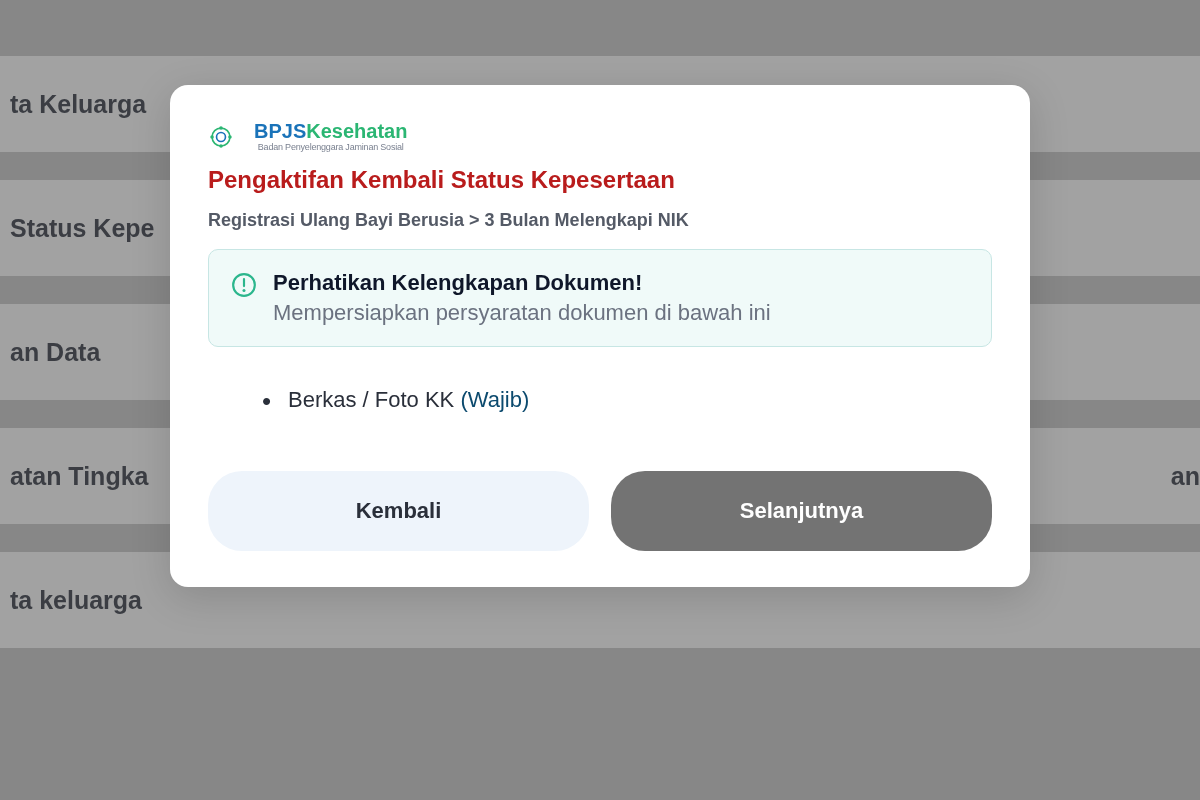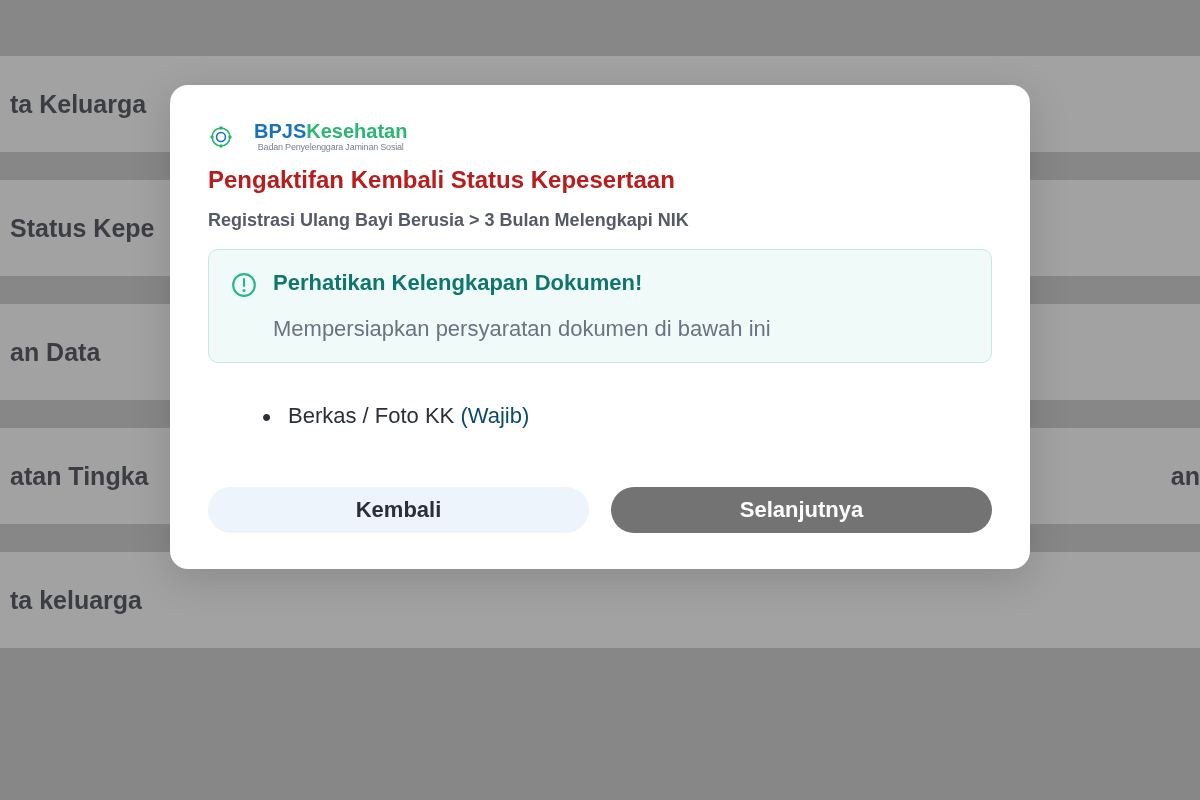--- a/index.html
+++ b/index.html
@@ -101,22 +101,22 @@
     }
     .alert-icon {
       width: 26px;
       height: 26px;
       flex-shrink: 0;
       margin-top: 2px;
     }
     .alert-title {
       font-size: 22px;
       font-weight: 700;
-      color: #0f766e;
-      margin-bottom: 20px;
+      color: #0f172a;
+      margin-bottom: 4px;
     }
     .alert-desc {
       font-size: 22px;
       color: #6b7280;
       font-weight: 400;
     }
     .req-list {
       list-style: none;
       margin: 0 0 58px 54px;
     }
@@ -136,21 +136,21 @@
     }
     .req-required {
       color: #0c4a6e;
     }
     .button-row {
       display: flex;
       gap: 22px;
     }
     .btn {
       flex: 1;
-      height: 46px;
+      height: 80px;
       border-radius: 34px;
       font-size: 22px;
       font-weight: 700;
       border: none;
       cursor: pointer;
       display: flex;
       align-items: center;
       justify-content: center;
     }
     .btn-secondary {

